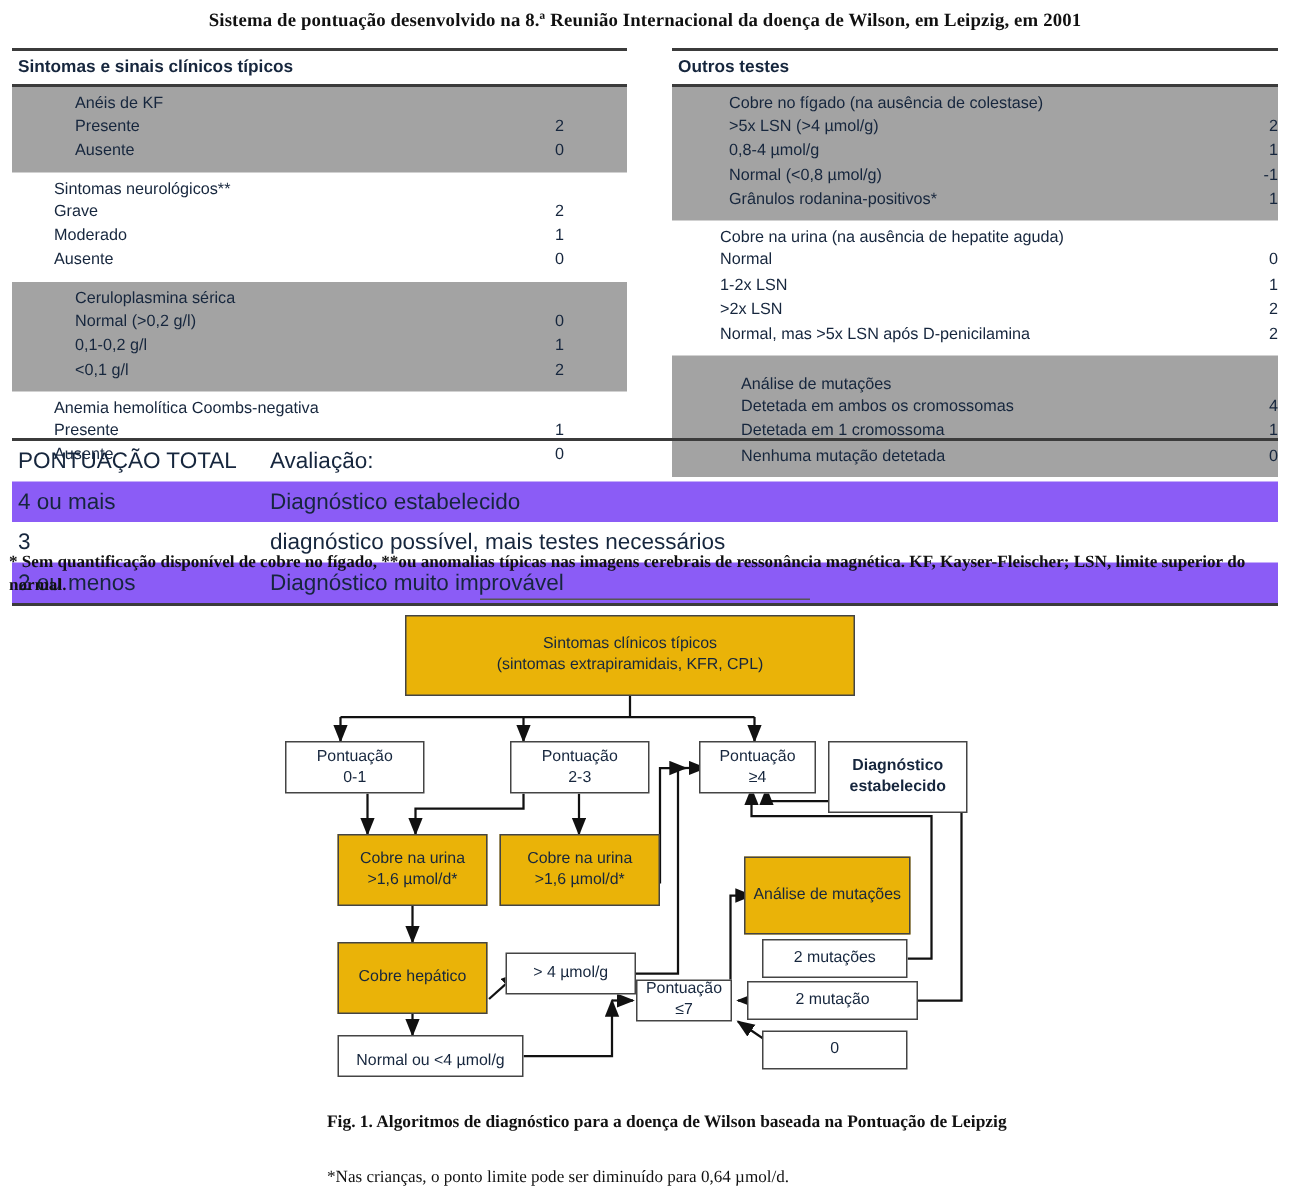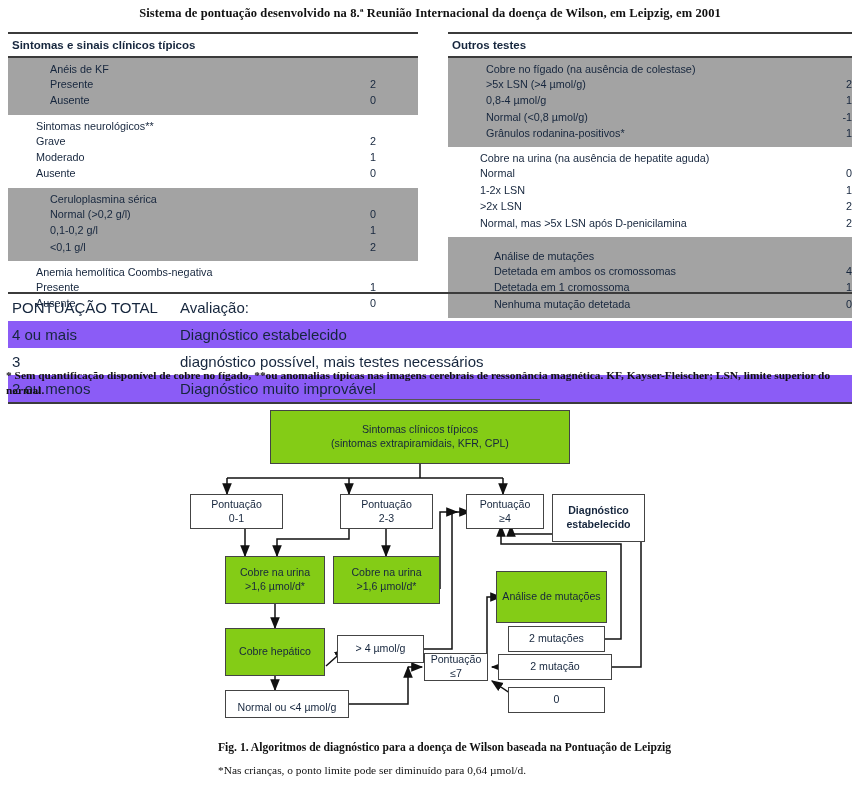--- a/index.html
+++ b/index.html
@@ -70,30 +70,30 @@
   
   .flow{position:absolute;left:0;top:404px;width:860px;height:330px;}
   .flow svg{position:absolute;left:0;top:0;}
   .box{
     position:absolute;box-sizing:border-box;
     border:1.6px solid #444;background:#ffffff;
     font-size:10.6px;color:#16263d;line-height:1.3;
     display:flex;align-items:center;justify-content:center;text-align:center;
     padding:2px 3px;
   }
-  .box.fill{background:#84cc16;}
+  .box.fill{background:#eab308;}
   .box.bold{font-weight:bold;}
 
   
   .caption{
     position:absolute;left:218px;top:740px;width:460px;
     font-family:"Liberation Serif", serif;color:#111;
   }
   .caption .cap-main{font-size:11.6px;font-weight:bold;line-height:1.35;}
-  .caption .cap-sub{font-size:11.4px;margin-top:7px;line-height:1.35;}
+  .caption .cap-sub{font-size:11.4px;margin-top:22px;line-height:1.35;}
 </style>
 </head>
 <body>
 
 <div class="page">
 
   <div class="doc-title">Sistema de pontuação desenvolvido na 8.ª Reunião Internacional da doença de Wilson, em Leipzig, em 2001</div>
 
   <div class="score-table left">
     <div class="rule-top"></div>

